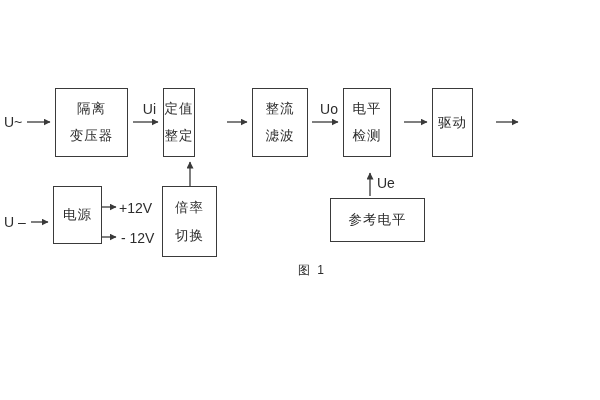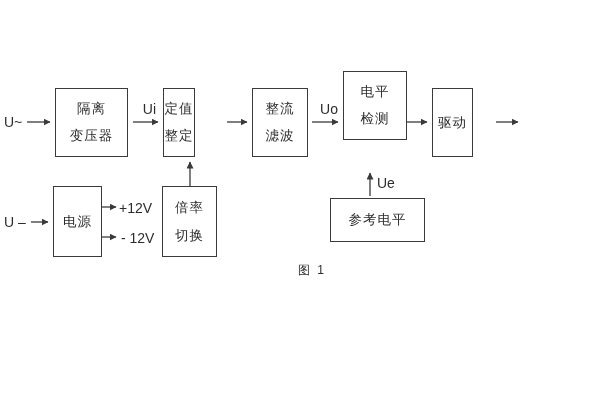--- a/index.html
+++ b/index.html
@@ -81,29 +81,29 @@
     <span>变压器</span>
   </div>
   <div class="box" style="left:163px;top:88px;width:32px;height:69px">
     <span>定值</span>
     <span>整定</span>
   </div>
   <div class="box" style="left:252px;top:88px;width:56px;height:69px">
     <span>整流</span>
     <span>滤波</span>
   </div>
-  <div class="box" style="left:343px;top:71px;width:64px;height:69px">
+  <div class="box" style="left:343px;top:88px;width:48px;height:69px">
     <span>电平</span>
     <span>检测</span>
   </div>
   <div class="box" style="left:432px;top:88px;width:41px;height:69px">
     <span>驱动</span>
   </div>
 
-  <div class="box" style="left:53px;top:186px;width:49px;height:71px">
+  <div class="box" style="left:53px;top:186px;width:49px;height:58px">
     <span>电源</span>
   </div>
   <div class="box" style="left:162px;top:186px;width:55px;height:71px">
     <span>倍率</span>
     <span>切换</span>
   </div>
   <div class="box" style="left:330px;top:198px;width:95px;height:44px">
     <span>参考电平</span>
   </div>
 

